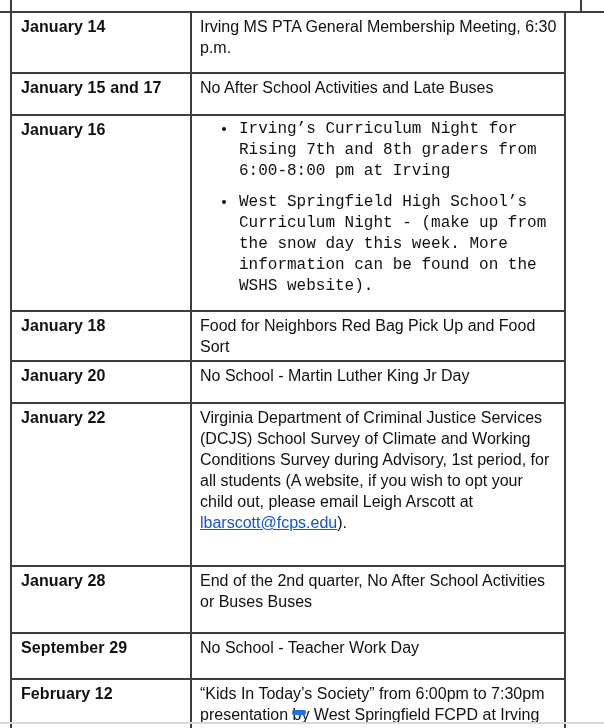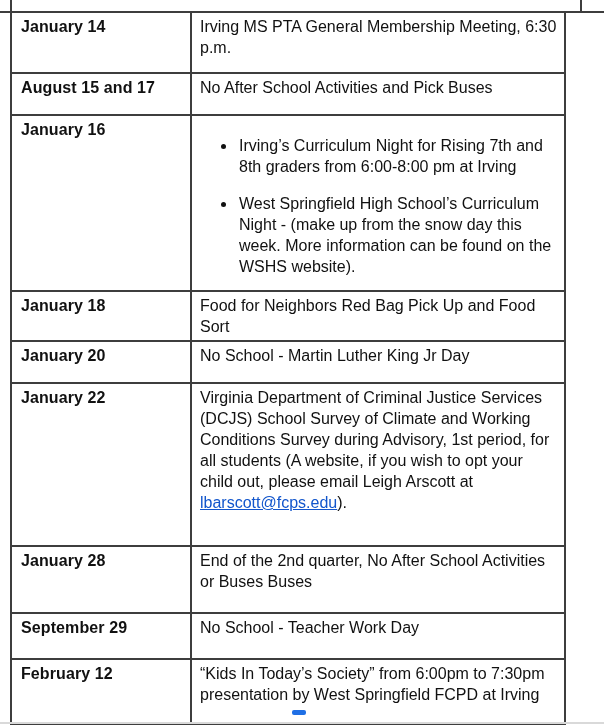--- a/index.html
+++ b/index.html
@@ -76,22 +76,23 @@
   table.events tr:nth-child(6){height:163px;}
   table.events tr:nth-child(7){height:67px;padding-left:24px;}
   table.events tr:nth-child(8){height:46px;}
   table.events tr:nth-child(9){height:65px;}
 
   ul.bullets{
     margin:0;
     padding:0 0 0 37px;
   }
   ul.bullets li{
-    margin:16px 0 10px 0;
+    margin:0 0 10px 0;
     padding-left:2px;
+    font-family:Liberation Mono, monospace;
   }
   a.email-link{
     color:var(--link-color);
     text-decoration:underline;
     cursor:pointer;
   }
   
   .handle{
     position:absolute;
     left:292px;
@@ -119,22 +120,22 @@
   <div class="stub stub-right"></div>
   <div class="top-rule"></div>
 
   <table class="events">
     <tbody id="events-body">
         <tr>
           <td class="date-cell">January 14</td>
           <td class="desc-cell"><span>Irving MS PTA General Membership Meeting, 6:30 p.m.</span></td>
         </tr>
         <tr>
-          <td class="date-cell">August 15 and 17</td>
-          <td class="desc-cell"><span>No After School Activities and Pick Buses</span></td>
+          <td class="date-cell">January 15 and 17</td>
+          <td class="desc-cell"><span>No After School Activities and Late Buses</span></td>
         </tr>
         <tr>
           <td class="date-cell">January 16</td>
           <td class="desc-cell">
             <ul class="bullets">
               <li>Irving’s Curriculum Night for Rising 7th and 8th graders from 6:00-8:00 pm at Irving</li>
               <li>West Springfield High School’s Curriculum Night - (make up from the snow day this week. More information can be found on the WSHS website).</li>
             </ul>
           </td>
         </tr>

